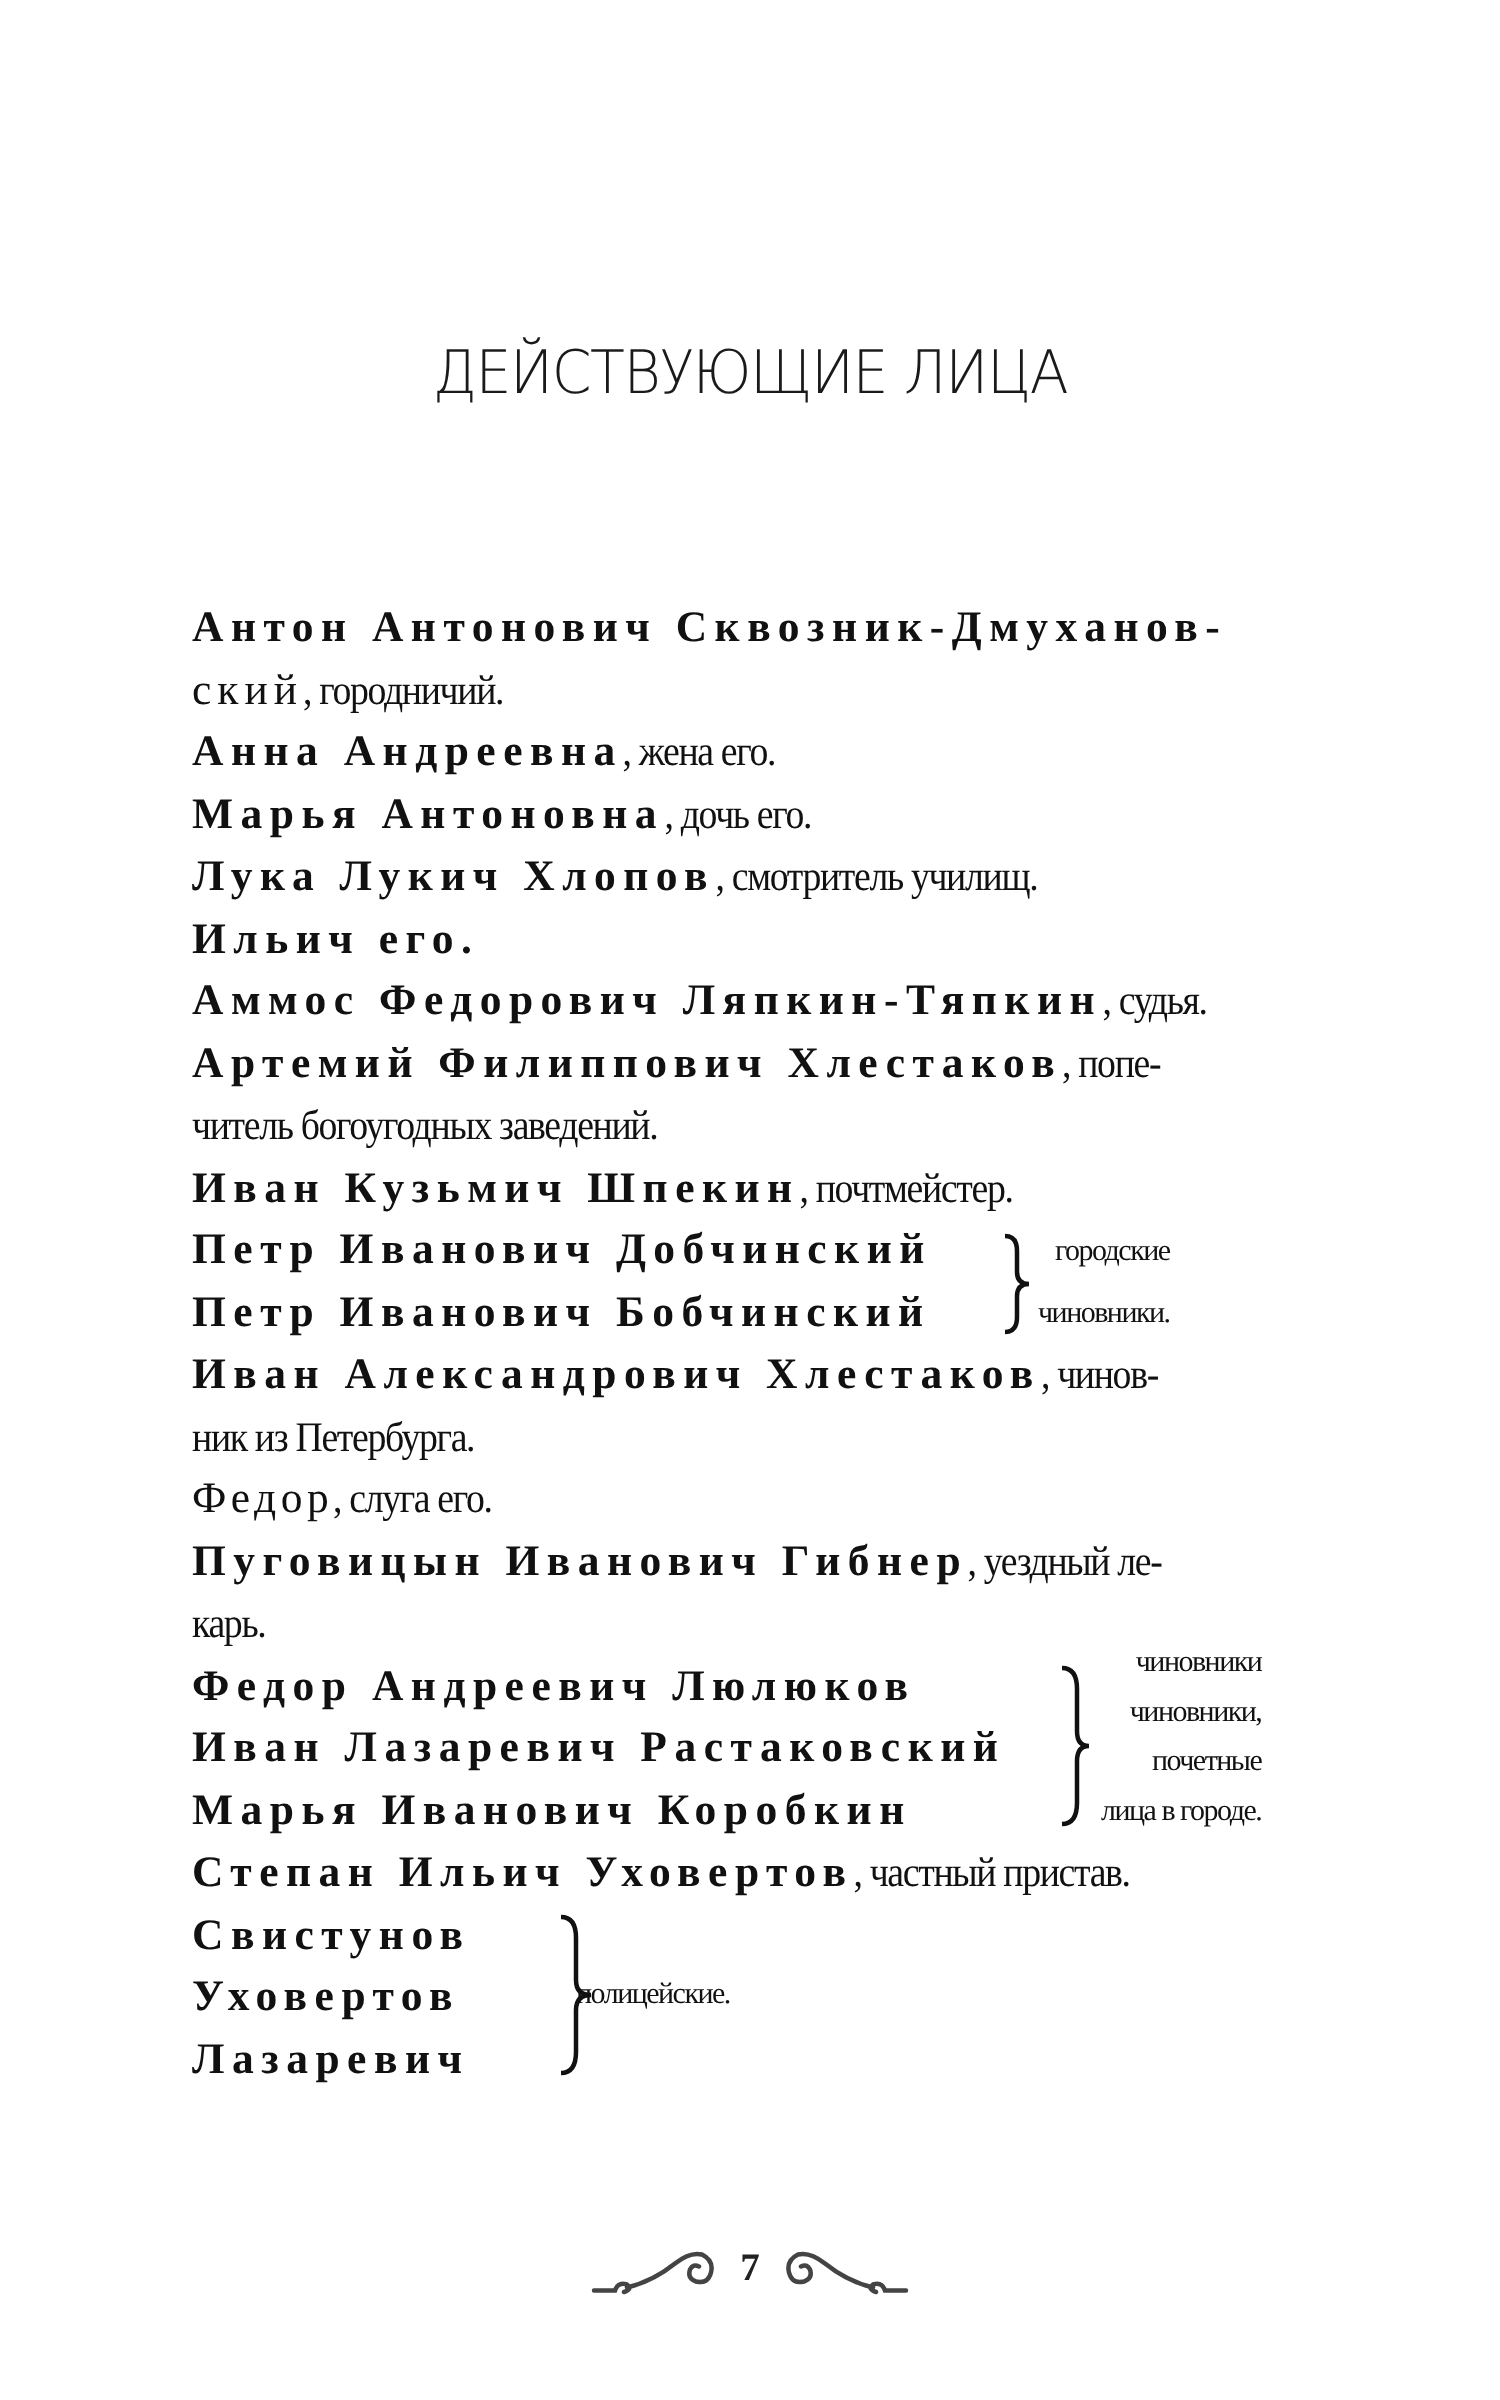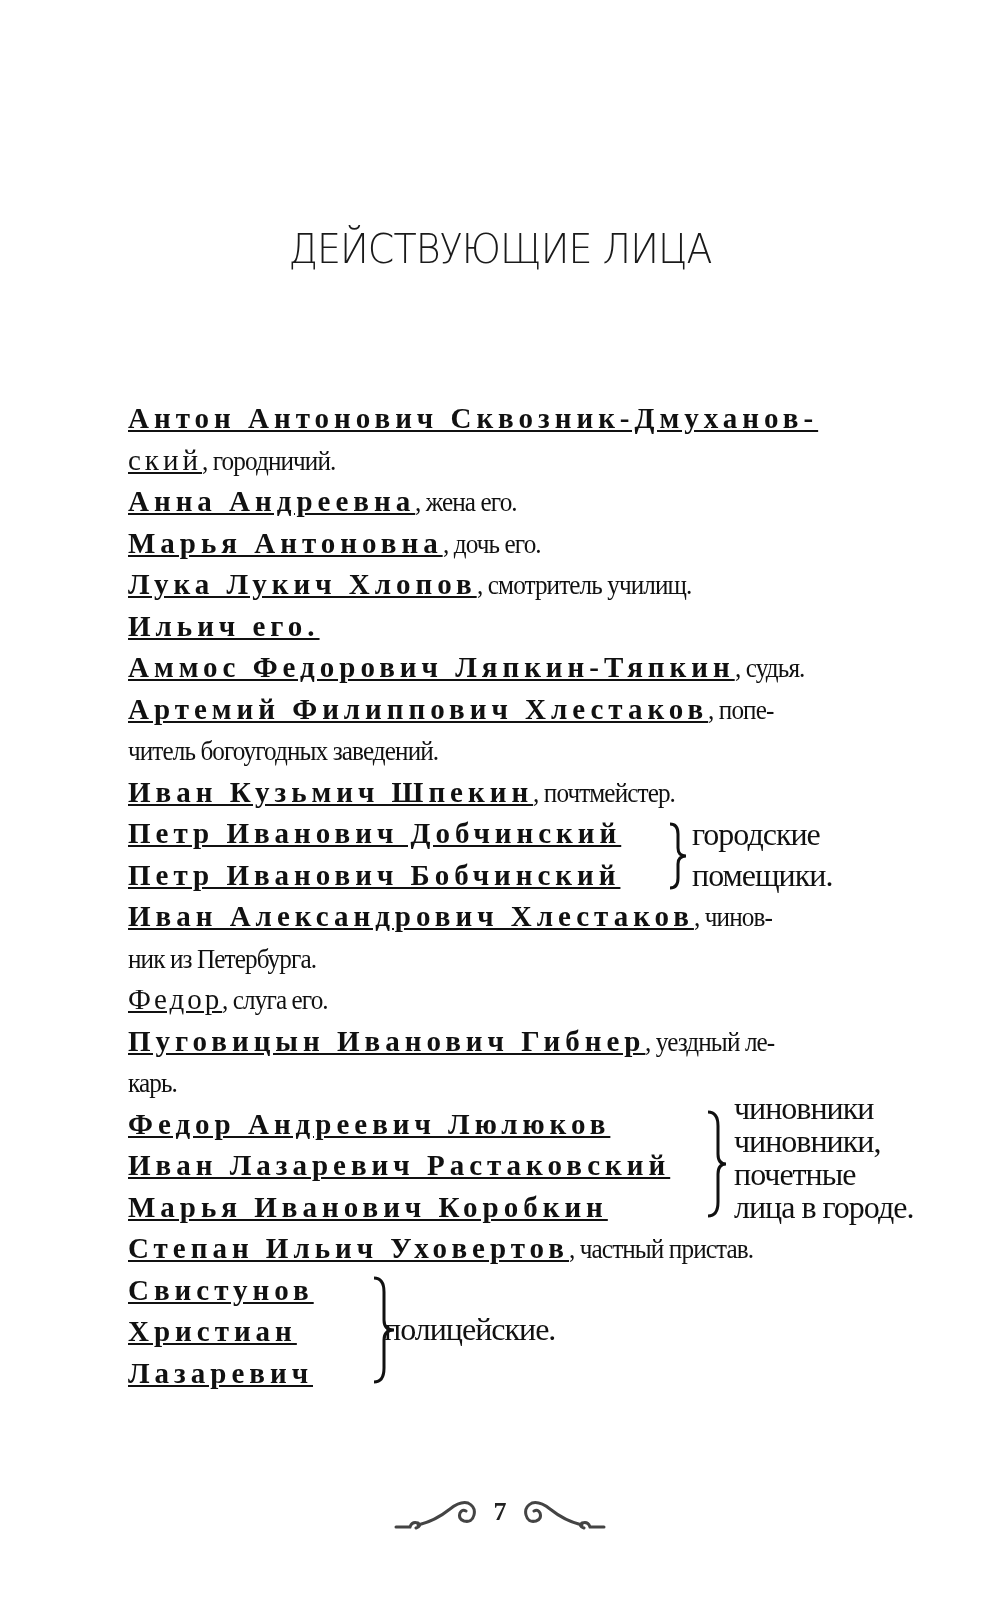--- a/index.html
+++ b/index.html
@@ -4,27 +4,27 @@
   <style>
     html, body { margin: 0; padding: 0; background: #ffffff; }
     body { width: 1000px; height: 1600px; position: relative; overflow: hidden; color: #111; }
     .title {
       position: absolute; left: 0; top: 226px; width: 1000px; text-align: center;
       font-family: "DejaVu Sans", sans-serif; font-weight: 300; font-size: 40px;
       letter-spacing: -1px; color: #1a1a1a; transform: scaleX(0.95);
     }
     .line {
       position: absolute; left: 128px; height: 40px; white-space: nowrap;
-      font-family: "Liberation Sans", sans-serif; font-size: 29px; line-height: 40px; text-decoration: underline;
+      font-family: "Liberation Sans", sans-serif; font-size: 29px; line-height: 40px;
     }
     .name { font-family: "Liberation Serif", serif; font-weight: bold; letter-spacing: 5px; font-size: 29px; }
     .desc { font-family: "Liberation Serif", serif; font-size: 28px; letter-spacing: -1px; transform: scaleX(0.9); display: inline-block; transform-origin: left center; }
     .note {
-      position: absolute; font-family: "Liberation Serif", serif; font-size: 32px; line-height: 33px;
-      letter-spacing: -1px; white-space: nowrap;
+      position: absolute; font-family: "Liberation Serif", serif; font-size: 20px; line-height: 33px;
+      letter-spacing: -1px; white-space: nowrap; text-align: right;
     }
     .brace { position: absolute; }
     .footer { position: absolute; left: 390px; top: 1495px; width: 220px; height: 50px; }
     .page-num {
       position: absolute; left: 0; width: 220px; top: 2px; text-align: center;
       font-family: "Liberation Serif", serif; font-size: 26px; font-weight: bold; color: #222;
     }
   </style>
 </head>
 <body>
@@ -47,30 +47,30 @@
   <div class="line" style="top:896px"><span class="name">Иван Александрович Хлестаков</span><span class="desc">, чинов-</span></div>
   <div class="line" style="top:938px"><span class="desc">ник из Петербурга.</span></div>
   <div class="line" style="top:979px"><span class="name" style="font-weight:normal;letter-spacing:3px">Федор</span><span class="desc">, слуга его.</span></div>
   <div class="line" style="top:1021px"><span class="name">Пуговицын Иванович Гибнер</span><span class="desc">, уездный ле-</span></div>
   <div class="line" style="top:1062px"><span class="desc">карь.</span></div>
   <div class="line" style="top:1104px"><span class="name">Федор Андреевич Люлюков</span></div>
   <div class="line" style="top:1145px"><span class="name">Иван Лазаревич Растаковский</span></div>
   <div class="line" style="top:1187px"><span class="name">Марья Иванович Коробкин</span></div>
   <div class="line" style="top:1228px"><span class="name">Степан Ильич Уховертов</span><span class="desc">, частный пристав.</span></div>
   <div class="line" style="top:1270px"><span class="name">Свистунов</span></div>
-  <div class="line" style="top:1311px"><span class="name">Христиан</span></div>
+  <div class="line" style="top:1311px"><span class="name">Уховертов</span></div>
   <div class="line" style="top:1353px"><span class="name">Лазаревич</span></div>
 </div>
 
 <svg class="brace" style="left:666px;top:820px" width="24" height="72" viewBox="0 0 24 72">
   <path d="M4 4 Q12 4 12 14 L12 28 Q12 36 20 36 Q12 36 12 44 L12 58 Q12 68 4 68" fill="none" stroke="#111" stroke-width="3"></path>
 </svg>
 <div class="note" style="left:692px;top:818px">
   <div>городские</div>
-  <div style="margin-top:8px">помещики.</div>
+  <div style="margin-top:8px">чиновники.</div>
 </div>
 
 <svg class="brace" style="left:704px;top:1108px" width="26" height="112" viewBox="0 0 26 112">
   <path d="M4 4 Q14 4 14 18 L14 46 Q14 56 22 56 Q14 56 14 66 L14 94 Q14 108 4 108" fill="none" stroke="#111" stroke-width="3"></path>
 </svg>
 <div class="note" style="left:734px;top:1092px">
   <div>чиновники</div>
   <div>чиновники,</div>
   <div>почетные</div>
   <div>лица в городе.</div>

